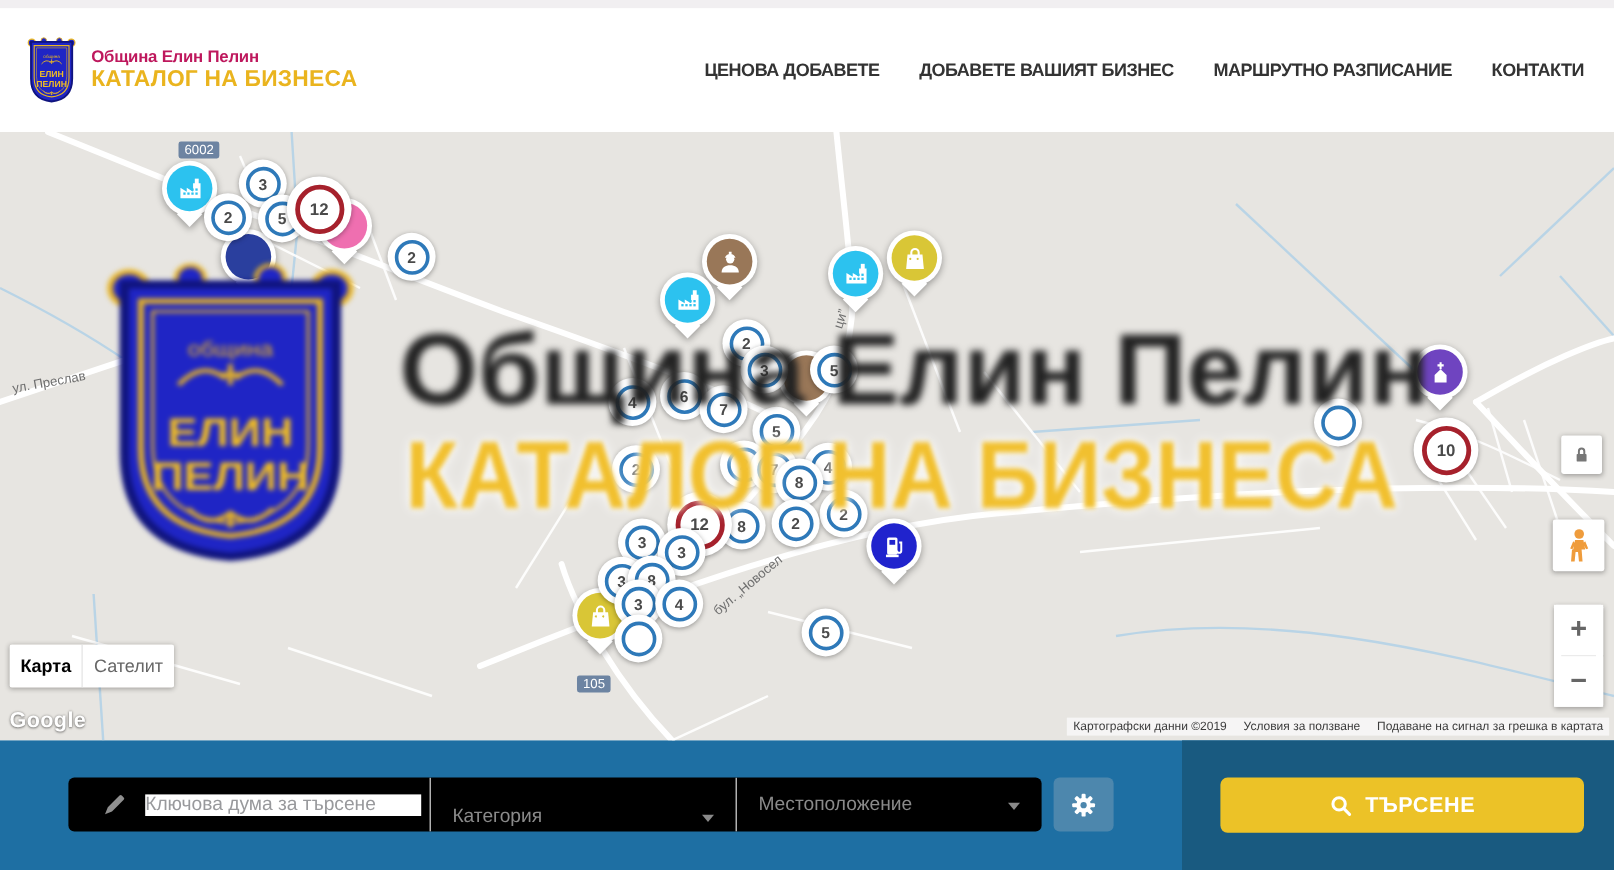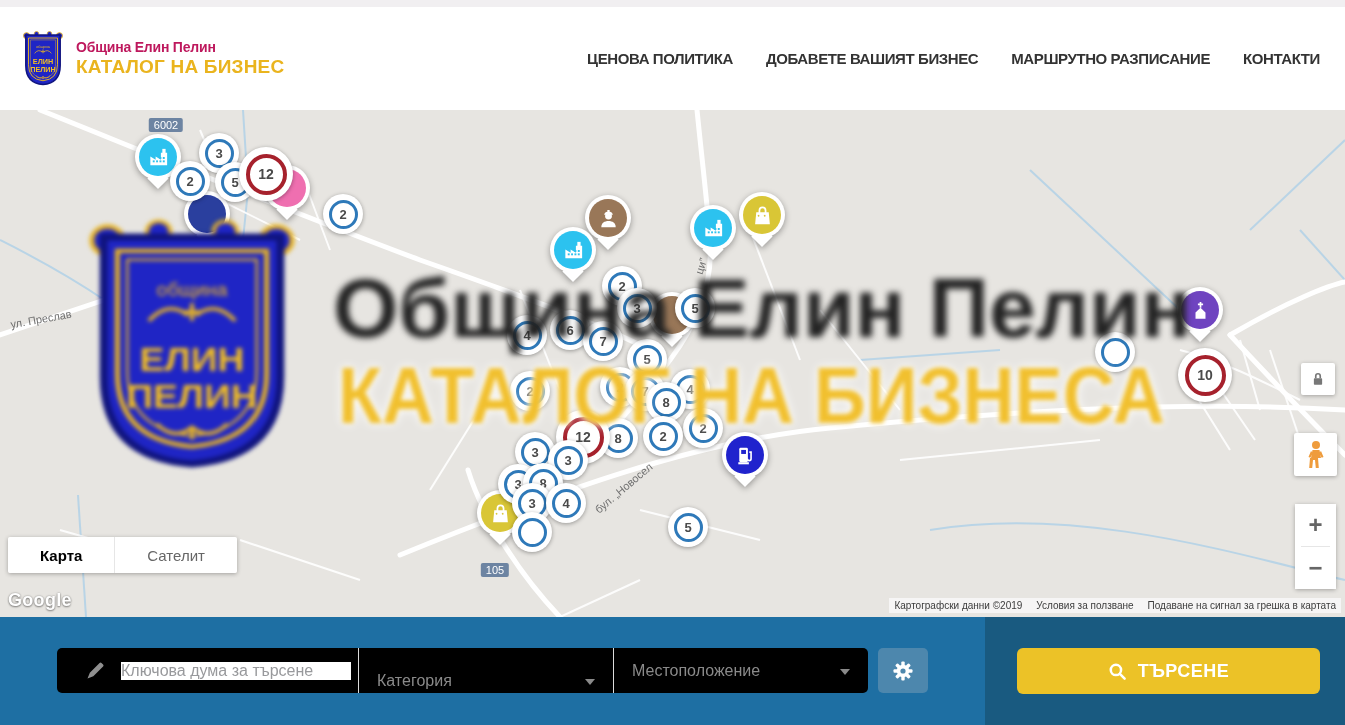--- a/index.html
+++ b/index.html
@@ -43,21 +43,21 @@
   
   .wm { position:absolute; z-index:4; pointer-events:none; }
   .wm-crest { left:84px; top:106px; width:216px; height:262px; filter:blur(2px); }
   .wm-title { left:333px; top:150px; font-size:84px; font-weight:bold; color:#222; white-space:nowrap; filter:blur(3.2px); letter-spacing:0; }
   .wm-subtitle { left:338px; top:240px; font-size:80px; font-weight:bold; color:#f1c02f; white-space:nowrap;
     transform:scaleX(0.9); transform-origin:left top; filter:blur(2.2px);
     text-shadow:0 0 12px #fff, 0 0 5px #fff, 0 0 3px #fff; letter-spacing:0; }
 
   
   .maptype { position:absolute; left:8px; top:427px; z-index:5; display:flex; box-shadow:0 1px 4px rgba(0,0,0,.3); border-radius:2px; overflow:hidden; }
-  .maptype button { height:36px; background:#fff; border:none; font-family:inherit; font-size:15px; padding:0 32px; cursor:pointer; }
+  .maptype button { height:36px; background:#fff; border:none; font-family:inherit; font-size:15px; padding:0 9px; cursor:pointer; }
   .maptype .active { font-weight:bold; color:#000; }
   .maptype .inactive { color:#666; border-left:1px solid #e6e6e6; }
 
   .google-logo { position:absolute; left:8px; bottom:6px; z-index:5; color:#fff; font-size:18px; font-weight:bold; letter-spacing:.3px;
     text-shadow:0 1px 2px rgba(0,0,0,.4), 0 0 2px rgba(0,0,0,.35); }
 
   .attribution { position:absolute; right:4px; bottom:4px; z-index:5; display:flex; gap:14px; background:rgba(250,250,250,.78);
     font-size:10px; color:#3c3c3c; padding:2px 5px; align-items:center; }
   .attribution a { color:#3c3c3c; text-decoration:none; }
 
@@ -103,25 +103,25 @@
       <path d="M17,20 L93,20 L93,90 Q93,128 55,132 Q17,128 17,90 Z" fill="none" stroke="#e7b424" stroke-width="2.5"></path>
       <path d="M22,25 L88,25 L88,88 Q88,122 55,126 Q22,122 22,88 Z" fill="none" stroke="#e7b424" stroke-width="1.2"></path>
       <text x="55" y="46" text-anchor="middle" font-size="10" fill="#e7b424">община</text>
       <path d="M33,60 q10,-12 20,-3 M77,60 q-10,-12 -20,-3 M55,50 v10 M50,55 h10" stroke="#e7b424" stroke-width="2" fill="none"></path>
       <text x="55" y="89" text-anchor="middle" font-size="19" font-weight="bold" fill="#f0bd24">ЕЛИН</text>
       <text x="55" y="110" text-anchor="middle" font-size="19" font-weight="bold" fill="#f0bd24">ПЕЛИН</text>
       <path d="M37,119 q9,10 18,2 q9,8 18,-2 M55,121 v7" stroke="#e7b424" stroke-width="2" fill="none"></path>
     </svg>
     <div class="title-block">
       <div class="site-title">Община Елин Пелин</div>
-      <div class="site-subtitle">КАТАЛОГ НА БИЗНЕС</div>
+      <div class="site-subtitle">КАТАЛОГ НА БИЗНЕСА</div>
     </div>
   </div>
   <nav class="nav">
-    <a href="#">ЦЕНОВА ПОЛИТИКА</a>
+    <a href="#">ЦЕНОВА ДОБАВЕТЕ</a>
     <a href="#">ДОБАВЕТЕ ВАШИЯТ БИЗНЕС</a>
     <a href="#">МАРШРУТНО РАЗПИСАНИЕ</a>
     <a href="#">КОНТАКТИ</a>
   </nav>
 </div>
 
 <div class="map">
   <svg class="roads" width="1345" height="507">
 
     <g stroke="#b9d4e6" stroke-width="2" fill="none">

